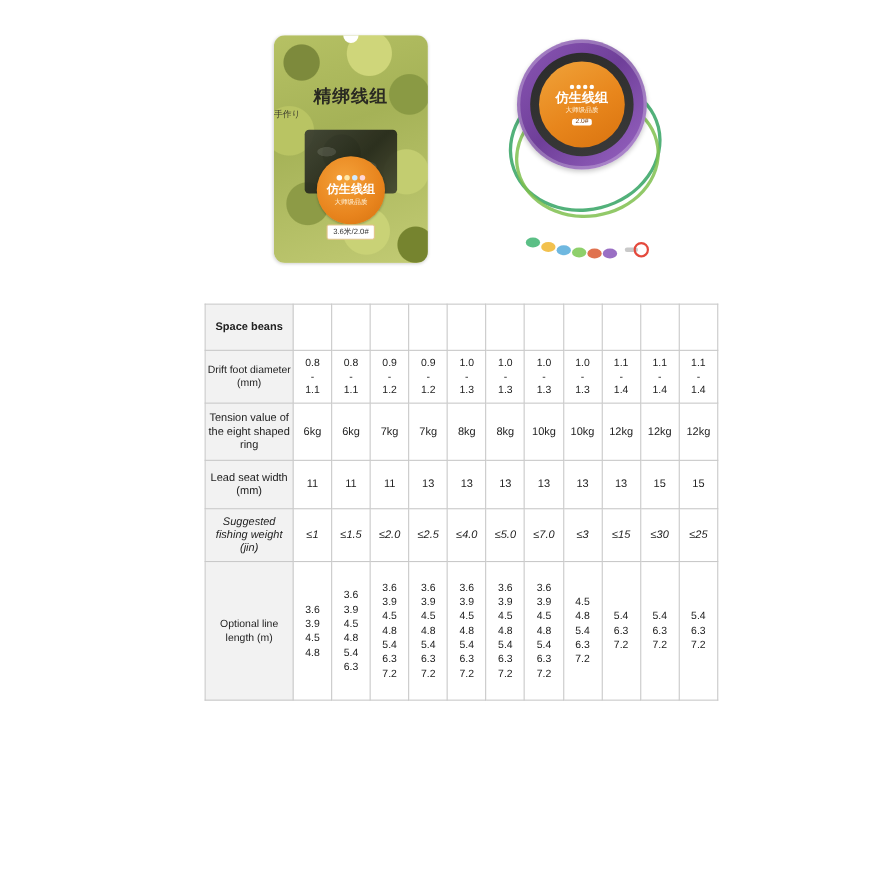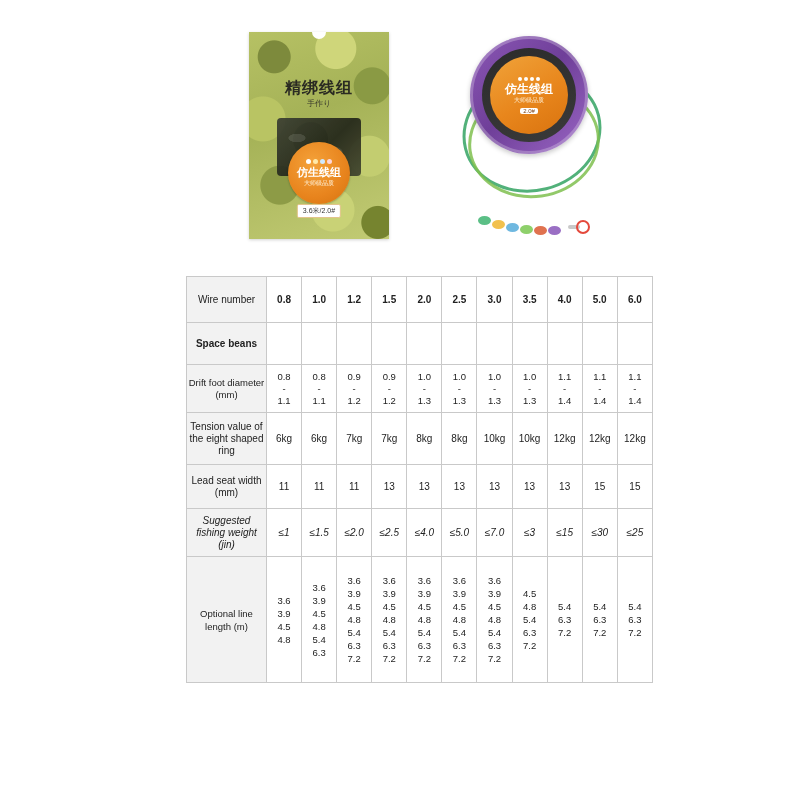--- a/index.html
+++ b/index.html
@@ -26,21 +26,21 @@
     height: 245px;
   }
 
   
   .bag {
     position: absolute;
     left: 249px;
     top: 14px;
     width: 140px;
     height: 207px;
-    border-radius: 0;
+    border-radius: 10px;
     overflow: hidden;
     background:
       radial-gradient(circle at 18% 12%, #7d8a3c 0 16px, transparent 17px),
       radial-gradient(circle at 62% 8%, #cfd67a 0 20px, transparent 21px),
       radial-gradient(circle at 88% 26%, #8a9a44 0 18px, transparent 19px),
       radial-gradient(circle at 10% 42%, #b9c463 0 22px, transparent 23px),
       radial-gradient(circle at 44% 52%, #6f7d33 0 17px, transparent 18px),
       radial-gradient(circle at 86% 60%, #c3cd70 0 20px, transparent 21px),
       radial-gradient(circle at 22% 74%, #8d9b46 0 19px, transparent 20px),
       radial-gradient(circle at 60% 86%, #c9d276 0 21px, transparent 22px),
@@ -61,21 +61,21 @@
     top: 46px; left: 0; right: 0;
     text-align: center;
     font-size: 16px;
     font-weight: bold;
     color: #2a2a22;
     letter-spacing: 1px;
   }
   .bag-sub {
     position: absolute;
     top: 66px; left: 0; right: 0;
-    text-align: center;
+    text-align: left;
     font-size: 8px;
     color: #3a3a2c;
   }
   .bag-window {
     position: absolute;
     left: 28px; top: 86px;
     width: 84px; height: 58px;
     background: linear-gradient(135deg, #3b3f33 0%, #222519 55%, #41452f 100%);
     border-radius: 4px;
     opacity: .92;
@@ -338,34 +338,20 @@
           <div class="ring"></div>
         </div>
       </div>
     </div>
   </div>
 
   <div class="table-wrap">
     <table class="spec">
       <tbody>
 
-        <tr class="r-head">
-          <td class="rowhead">Wire number</td>
-          <td class="colhead">0.8</td>
-          <td class="colhead">1.0</td>
-          <td class="colhead">1.2</td>
-          <td class="colhead">1.5</td>
-          <td class="colhead">2.0</td>
-          <td class="colhead">2.5</td>
-          <td class="colhead">3.0</td>
-          <td class="colhead">3.5</td>
-          <td class="colhead">4.0</td>
-          <td class="colhead">5.0</td>
-          <td class="colhead">6.0</td>
-        </tr>
 
         <tr class="r-beans">
           <td class="rowhead">Space beans</td>
           <td></td>
           <td></td>
           <td></td>
           <td></td>
           <td></td>
           <td></td>
           <td></td>

